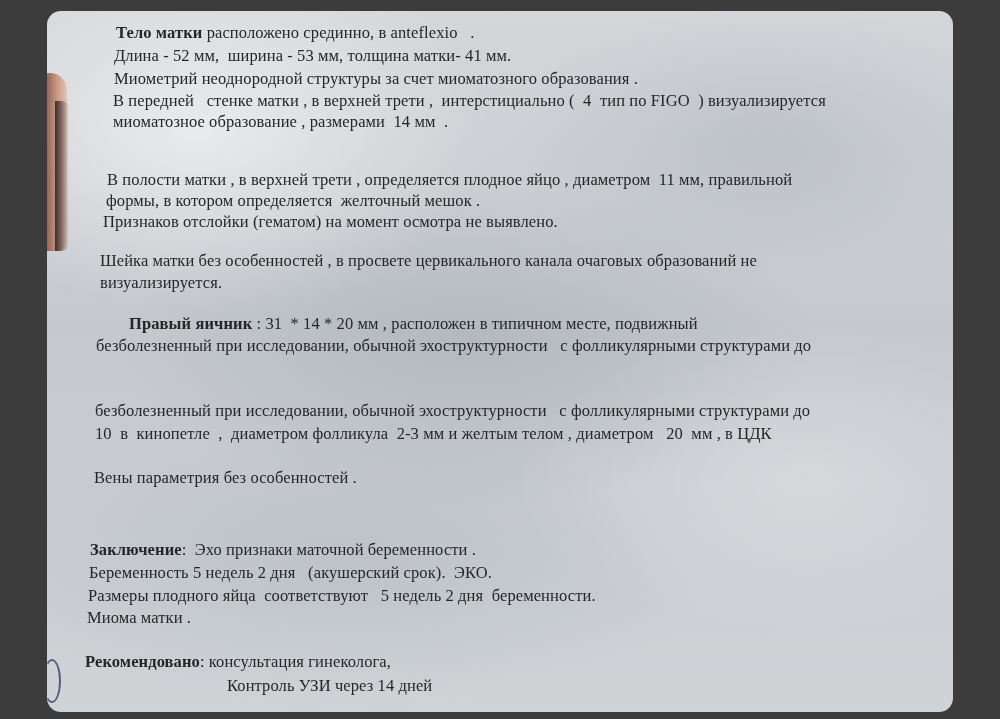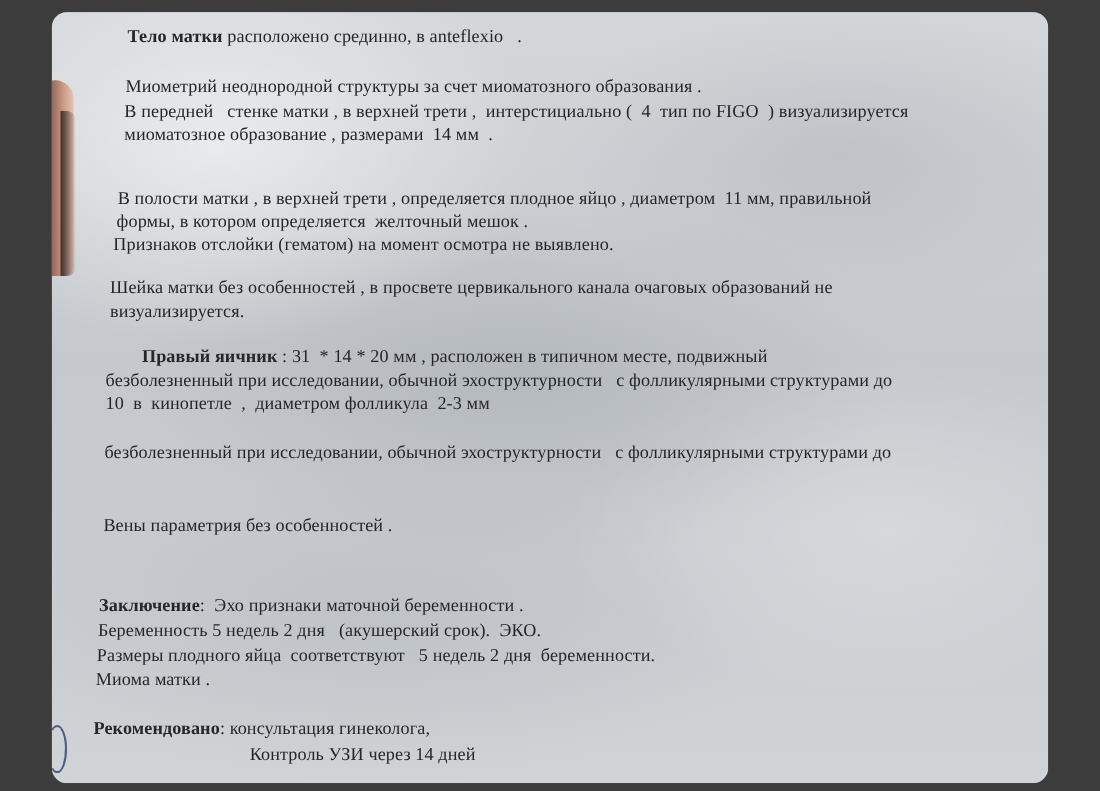--- a/index.html
+++ b/index.html
@@ -78,36 +78,37 @@
 <body>
 
 <div class="photo">
   <div class="finger"></div>
   <div class="finger-shadow"></div>
   <div class="pen-mark"></div>
 
   <div class="doc">
 
     <div class="line" style="left:69px; top:12px;"><span class="b">Тело матки</span><span> расположено срединно, в anteflexio   .</span></div>
+    <div class="line" style="left:67px; top:35px;">Длина - 52 мм,  ширина - 53 мм, толщина матки- 41 мм.</div>
     <div class="line" style="left:67px; top:58px;">Миометрий неоднородной структуры за счет миоматозного образования .</div>
     <div class="line" style="left:66px; top:80px;">В передней   стенке матки , в верхней трети ,  интерстициально (  4  тип по FIGO  ) визуализируется</div>
     <div class="line" style="left:66px; top:101px;">миоматозное образование , размерами  14 мм  .</div>
 
     <div class="line" style="left:60px; top:159px;">В полости матки , в верхней трети , определяется плодное яйцо , диаметром  11 мм, правильной</div>
     <div class="line" style="left:59px; top:180px;">формы, в котором определяется  желточный мешок .</div>
     <div class="line" style="left:56px; top:201px;">Признаков отслойки (гематом) на момент осмотра не выявлено.</div>
 
     <div class="line" style="left:53px; top:240px;">Шейка матки без особенностей , в просвете цервикального канала очаговых образований не</div>
     <div class="line" style="left:53px; top:262px;">визуализируется.</div>
 
     <div class="line" style="left:50px; top:303px;margin-left:32px;"><span class="b">Правый яичник</span><span> : 31  * 14 * 20 мм , расположен в типичном месте, подвижный</span></div>
     <div class="line" style="left:49px; top:325px;">безболезненный при исследовании, обычной эхоструктурности   с фолликулярными структурами до</div>
-    <div class="line" style="left:49px; top:346px;">10  в  кинопетле  ,  диаметром фолликула  2-3 мм</div>
 
     <div class="line" style="left:48px; top:390px;">безболезненный при исследовании, обычной эхоструктурности   с фолликулярными структурами до</div>
+    <div class="line" style="left:48px; top:413px;">10  в  кинопетле  ,  диаметром фолликула  2-3 мм и желтым телом , диаметром   20  мм , в ЦДК</div>
     <div class="line" style="left:47px; top:457px;">Вены параметрия без особенностей .</div>
 
     <div class="line" style="left:43px; top:529px;"><span class="b">Заключение</span><span>:  Эхо признаки маточной беременности .</span></div>
     <div class="line" style="left:42px; top:552px;">Беременность 5 недель 2 дня   (акушерский срок).  ЭКО.</div>
     <div class="line" style="left:41px; top:575px;">Размеры плодного яйца  соответствуют   5 недель 2 дня  беременности.</div>
     <div class="line" style="left:40px; top:597px;">Миома матки .</div>
 
     <div class="line" style="left:38px; top:641px;text-align:center;"><span class="b">Рекомендовано</span><span>: консультация гинеколога,</span></div>
     <div class="line" style="left:180px; top:665px;">Контроль УЗИ через 14 дней</div>
 

